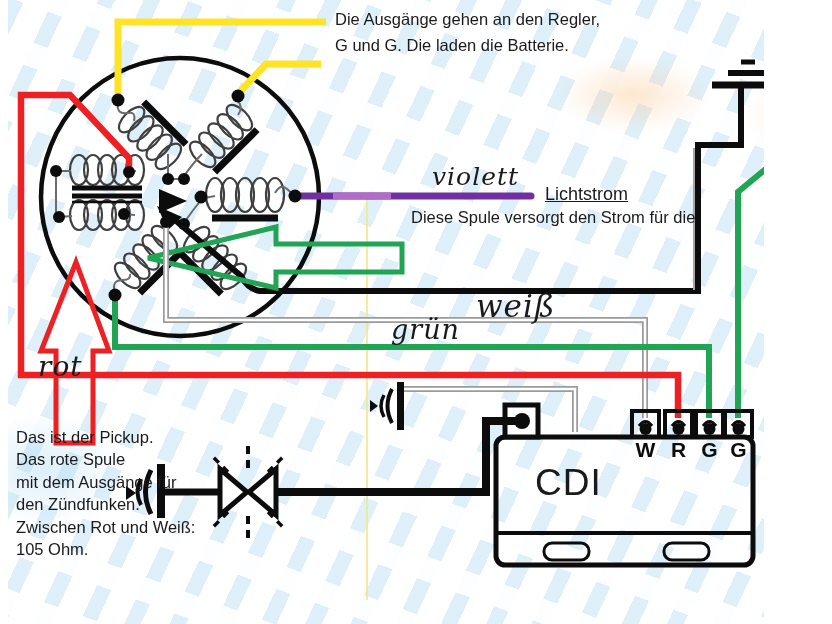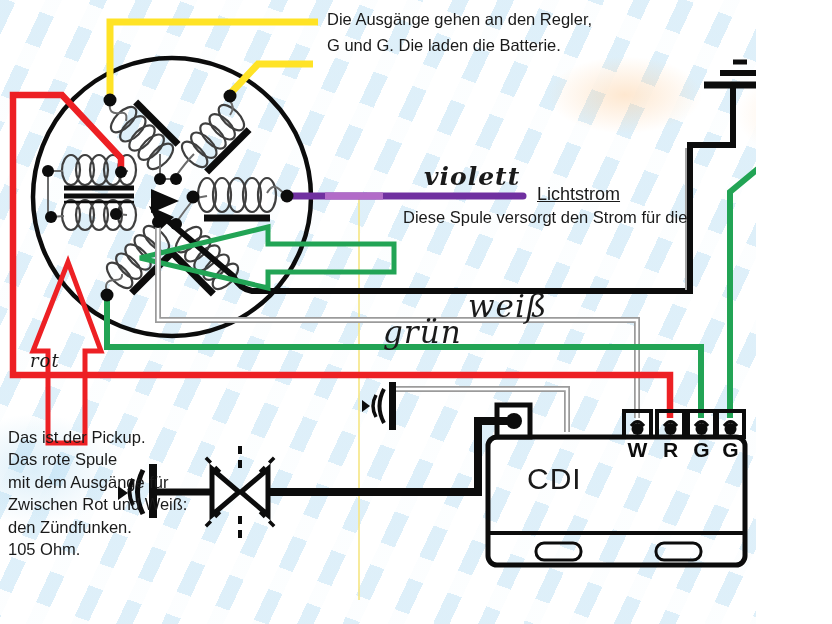--- a/index.html
+++ b/index.html
@@ -1,17 +1,17 @@
 <!DOCTYPE html>
 <html><head>
 <meta charset="utf-8">
 <style>
   html,body{margin:0;padding:0;background:#fff;}
   #stage{position:relative;width:756px;height:624px;overflow:hidden;background:#fff;
-         font-family:"Liberation Sans",sans-serif;color:#1a1a1a;}
+         font-family:"Liberation Sans",sans-serif;color:#1a1a1a;margin-left:8px;}
   .watermark{position:absolute;inset:0;pointer-events:none;
     background-image:
       radial-gradient(ellipse 110px 55px at 625px 95px, rgba(252,196,137,0.40), rgba(252,196,137,0) 70%),
       radial-gradient(ellipse 90px 60px at 800px 115px, rgba(252,196,137,0.30), rgba(252,196,137,0) 70%),
       radial-gradient(ellipse 120px 80px at 35px 470px, rgba(170,215,240,0.40), rgba(170,215,240,0) 70%),
       repeating-linear-gradient(200deg, rgba(255,255,255,0.92) 0 24px, rgba(255,255,255,0) 24px 58px),
       repeating-linear-gradient(115deg, rgba(168,214,240,0.38) 0 15px, rgba(168,214,240,0) 15px 41px);
   }
   svg{position:absolute;left:0;top:0;}
   .coil ellipse{fill:none;stroke:#3f3f3f;stroke-width:2.2px;}
@@ -221,39 +221,39 @@
       <circle class="dot" cx="701.5" cy="429" r="6"></circle>
         <circle class="dot" cx="730.5" cy="429" r="6"></circle>
     </g>
   </svg>
 
   <div class="txt" style="left:327px;top:6px;line-height:26px;">
     <div>Die Ausgänge gehen an den Regler,</div>
     <div>G und G. Die laden die Batterie.</div>
   </div>
 
-  <div class="txt hand" style="left:424px;top:162px;font-size:25px;font-weight:bold;">violett</div>
+  <div class="txt hand" style="left:424px;top:162px;font-size:25px;">violett</div>
   <div class="txt" style="left:537px;top:184px;font-size:18px;text-decoration:underline;">Lichtstrom</div>
 
   <div class="txt" style="left:403px;top:206px;line-height:23px;">
     <div>Diese Spule versorgt den Strom für die</div>
   </div>
 
   <div class="txt hand" style="left:468px;top:288px;font-size:31px;">weiß</div>
-  <div class="txt hand" style="left:383px;top:314px;font-size:31px;">grün</div>
-  <div class="txt hand" style="left:30px;top:350px;font-size:18px;">rot</div>
+  <div class="txt hand" style="left:383px;top:314px;font-size:27px;">grün</div>
+  <div class="txt hand" style="left:30px;top:350px;font-size:28px;">rot</div>
 
   <div class="txt" style="left:8px;top:426px;line-height:22.4px;">
     <div>Das ist der Pickup.</div>
     <div>Das rote Spule</div>
     <div>mit dem Ausgänge für</div>
+    <div>den Zündfunken.</div>
     <div>Zwischen Rot und Weiß:</div>
-    <div>den Zündfunken.</div>
     <div>105 Ohm.</div>
   </div>
 
-  <div class="txt" style="left:527px;top:462px;font-size:30px;letter-spacing:1px;">CDI</div>
+  <div class="txt" style="left:527px;top:462px;font-size:37px;letter-spacing:1px;">CDI</div>
 
   <div class="term-letter" style="left:624px;">W</div>
   <div class="term-letter" style="left:657px;">R</div>
   <div class="term-letter" style="left:688px;">G</div>
   <div class="term-letter" style="left:717px;">G</div>
 </div>
 
 </body></html>

